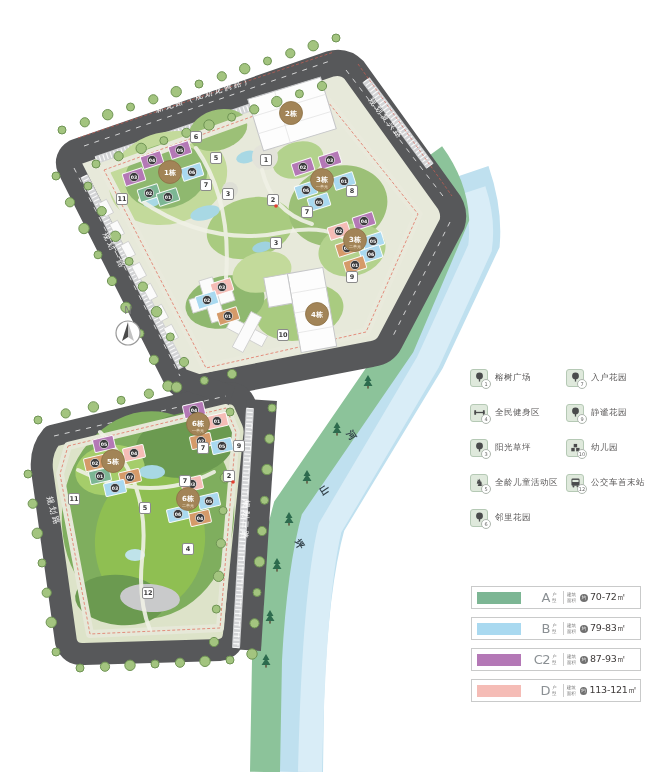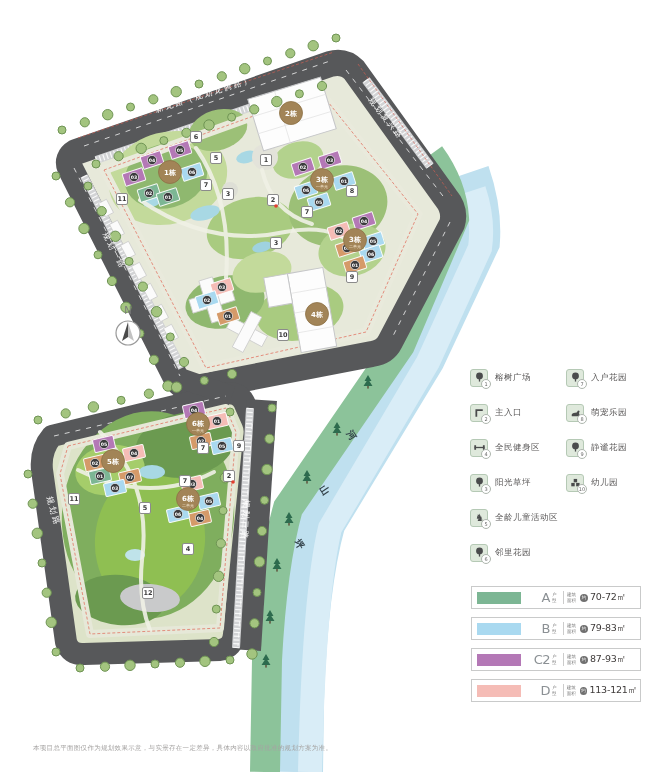--- a/index.html
+++ b/index.html
@@ -613,29 +613,20 @@
               <circle cx="8" cy="6" r="4.2"></circle>
               <rect x="7.2" y="8.5" width="1.6" height="4.5"></rect>
             </svg>
         <i class="lnum">1</i>
       </span>
           <span class="llabel">榕树广场</span>
     </div>
     <div class="litem">
       <span class="licon">
         <svg width="13" height="13" viewBox="0 0 16 16" fill="#4a4b4c">
-              <path d="M3 4 h9 v2.2 h-6.8 v7 h-2.2 z"></path>
-            </svg>
-        <i class="lnum">2</i>
-      </span>
-          <span class="llabel">主入口</span>
-    </div>
-    <div class="litem">
-      <span class="licon">
-        <svg width="13" height="13" viewBox="0 0 16 16" fill="#4a4b4c">
               <rect x="2" y="7.2" width="12" height="1.6"></rect>
               <rect x="1.6" y="5.2" width="2.2" height="5.6"></rect>
               <rect x="12.2" y="5.2" width="2.2" height="5.6"></rect>
             </svg>
         <i class="lnum">4</i>
       </span>
           <span class="llabel">全民健身区</span>
     </div>
     <div class="litem">
       <span class="licon">
@@ -670,29 +661,20 @@
   <div class="lcol lcol2">
     <div class="litem">
       <span class="licon">
         <svg width="13" height="13" viewBox="0 0 16 16" fill="#4a4b4c">
               <circle cx="8" cy="6" r="4.2"></circle>
               <rect x="7.2" y="8.5" width="1.6" height="4.5"></rect>
             </svg>
         <i class="lnum">7</i>
       </span>
           <span class="llabel">入户花园</span>
-    </div>
-    <div class="litem">
-      <span class="licon">
-        <svg width="13" height="13" viewBox="0 0 16 16" fill="#4a4b4c">
-              <path d="M3.5 12.5 q-1-3.2 2.2-4 l3.8-.5 1.6-2.6 2 .8 -.8 2.6 q1.3 1.5 .3 3.7 z"></path>
-            </svg>
-        <i class="lnum">8</i>
-      </span>
-          <span class="llabel">萌宠乐园</span>
     </div>
     <div class="litem">
       <span class="licon">
         <svg width="13" height="13" viewBox="0 0 16 16" fill="#4a4b4c">
               <circle cx="8" cy="6" r="4.2"></circle>
               <rect x="7.2" y="8.5" width="1.6" height="4.5"></rect>
             </svg>
         <i class="lnum">9</i>
       </span>
           <span class="llabel">静谧花园</span>
@@ -700,20 +682,32 @@
     <div class="litem">
       <span class="licon">
         <svg width="13" height="13" viewBox="0 0 16 16" fill="#4a4b4c">
               <rect x="2.8" y="8.5" width="4.2" height="4.2"></rect>
               <rect x="8.8" y="8.5" width="4.2" height="4.2"></rect>
               <rect x="5.8" y="3.6" width="4.2" height="4.2"></rect>
             </svg>
         <i class="lnum">10</i>
       </span>
           <span class="llabel">幼儿园</span>
+    </div>
+    <div class="litem">
+      <span class="licon">
+        <svg width="13" height="13" viewBox="0 0 16 16">
+              <rect x="3" y="3.2" width="10" height="8.8" rx="1.5" fill="#4a4b4c"></rect>
+              <rect x="4.2" y="4.8" width="7.6" height="2.6" fill="#dfe9dc"></rect>
+              <circle cx="5.5" cy="13" r="1.2" fill="#4a4b4c"></circle>
+              <circle cx="10.5" cy="13" r="1.2" fill="#4a4b4c"></circle>
+            </svg>
+        <i class="lnum">12</i>
+      </span>
+          <span class="llabel">公交车首末站</span>
     </div>
   </div>
 </aside>
 
 <section class="types">
   <div class="trow">
     <span class="swatch" style="background: rgb(124, 182, 148);"></span>
     <span class="tcode">A</span>
     <span class="vlab">户型</span>
     <span class="tdiv"></span>
@@ -743,15 +737,14 @@
     <span class="swatch" style="background: rgb(245, 188, 182);"></span>
     <span class="tcode">D</span>
     <span class="vlab">户型</span>
     <span class="tdiv"></span>
     <span class="alab">建筑面积</span>
     <span class="approx">约</span>
     <span class="tarea">113-121㎡</span>
   </div>
 </section>
 
-<footer class="disclaimer">本项目总平面图仅作为规划效果示意，与实景存在一定差异，具体内容以政府批准的规划方案为准。</footer>
 
 </div>
 
 </body></html>

